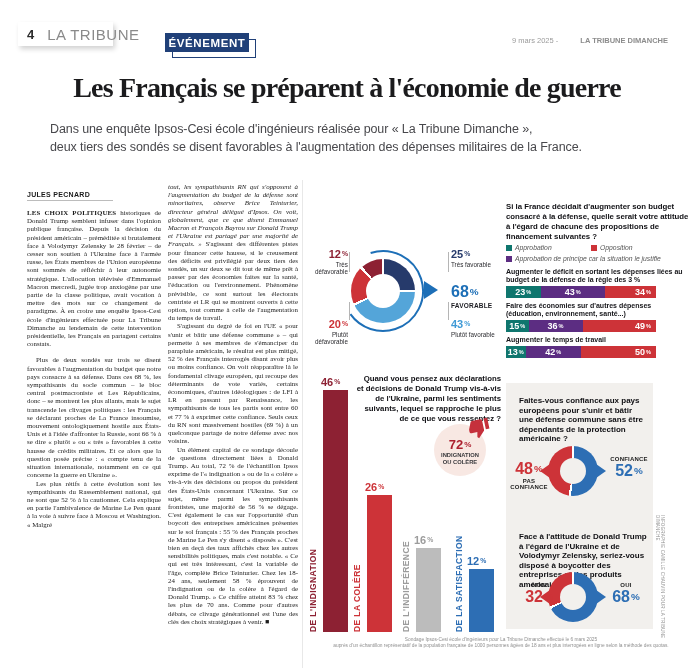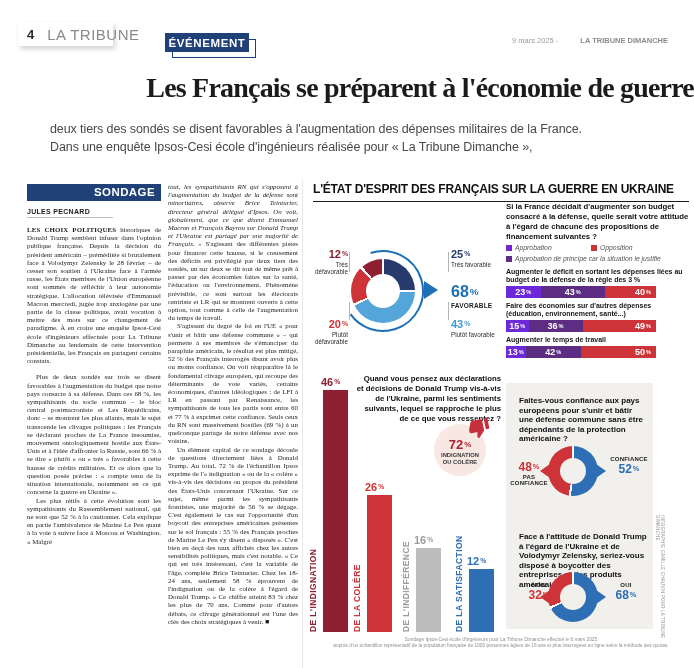--- a/index.html
+++ b/index.html
@@ -13,21 +13,21 @@
   .hdr-num{font-size:13px;font-weight:bold;color:#2b2b2b;padding:0 7px 0 9px;}
   .hdr-sep{width:1px;height:14px;background:#c9c9c9;margin-right:6px;}
   .hdr-brand{font-size:15px;color:#8a8a8a;letter-spacing:.5px;white-space:nowrap;}
   .badge-frame{position:absolute;left:172px;top:39px;width:84px;height:19px;border:1.5px solid #204078;}
   .badge{position:absolute;left:165px;top:33px;width:84px;height:19px;background:#204078;color:#fff;
          font-size:11.5px;font-weight:bold;letter-spacing:.6px;display:flex;align-items:center;justify-content:center;}
   .hdr-date{position:absolute;right:26px;top:36px;font-size:7.5px;color:#9b9b9b;}
   .hdr-date b{color:#8c8c8c;padding-left:20px;}
 
   
-  .headline{position:absolute;left:0;top:72px;width:100%;text-align:right;
+  .headline{position:absolute;left:0;top:72px;width:100%;text-align:center;
             font-family:"Liberation Serif",serif;font-size:28px;font-weight:700;letter-spacing:-.8px;color:#1b1b1d;}
   .standfirst{position:absolute;left:50px;top:120px;font-size:12.5px;line-height:18px;color:#48484c;letter-spacing:-.1px;}
 
   
   .col1{position:absolute;left:27px;top:184px;width:134px;}
   .col2{position:absolute;left:168px;top:183px;width:130px;}
   .kicker{height:17px;background:#204078;color:#fff;font-size:11.5px;font-weight:bold;letter-spacing:.4px;
           text-align:right;line-height:17px;padding-right:6px;}
   .byline{margin-top:7px;font-size:7px;font-weight:bold;letter-spacing:.3px;color:#1a1a1a;}
   .byline-rule{width:86px;height:1px;background:#bcbcbc;margin-top:2px;}
@@ -74,29 +74,29 @@
             font-size:8.5px;font-weight:800;letter-spacing:.4px;}
   .bg-maroon{background:#8d2133}.bg-red{background:#cd3338}.bg-gray{background:#bcbcbc}.bg-blue{background:#2d6eb4}
 
   
   .legend-item{position:absolute;display:flex;align-items:flex-start;gap:3px;font-size:6.8px;font-style:italic;color:#555;}
   .sq{width:6px;height:6px;margin-top:1px;flex:none;}
   .row-lab{position:absolute;font-size:7px;font-weight:bold;line-height:8.2px;color:#16161a;}
   .hbar{position:absolute;height:12px;width:150px;display:flex;}
   .hbar .seg{height:100%;color:#fff;font-size:9px;font-weight:800;line-height:12px;display:flex;align-items:center;justify-content:center;}
   .hbar .seg.right{justify-content:flex-end;padding-right:5px;}
-  .sg-b{background:#6d28d9}.sg-p{background:#5c2d82}.sg-r{background:#cd3338}
+  .sg-b{background:#0f766e}.sg-p{background:#5c2d82}.sg-r{background:#cd3338}
 
   
   .panel{position:absolute;left:203px;top:203px;width:147px;height:246px;background:#f2f0ed;}
   .arrow-l{position:absolute;width:0;height:0;border-right:10px solid #cd3338;border-top:7px solid transparent;border-bottom:7px solid transparent;}
   .arrow-r{position:absolute;width:0;height:0;border-left:10px solid #2d6eb4;border-top:7px solid transparent;border-bottom:7px solid transparent;}
   .dlab{position:absolute;text-align:center;}
   .dlab .name{font-size:6px;font-weight:bold;color:#222;letter-spacing:.2px;}
-  .dlab .val{font-size:12px;font-weight:800;}
+  .dlab .val{font-size:16px;font-weight:800;}
 
   .credit{position:absolute;left:352px;top:335px;height:125px;writing-mode:vertical-rl;
           font-size:4.5px;letter-spacing:.2px;color:#8f8f8f;}
   .source{position:absolute;left:15px;top:457px;width:366px;text-align:center;font-size:4.8px;line-height:6.2px;color:#8f8f8f;}
 </style>
 </head>
 <body>
 
 <div id="page" data-interactable="false">
 
@@ -104,45 +104,43 @@
     <span class="hdr-num" data-interactable="false">4</span>
     <span class="hdr-sep" data-interactable="false"></span>
     <span class="hdr-brand" data-interactable="false">LA TRIBUNE</span>
   </div>
   <div class="badge-frame" data-interactable="false"></div>
   <div class="badge" data-interactable="false">ÉVÉNEMENT</div>
   <div class="hdr-date" data-interactable="false"><span data-interactable="false">9 mars 2025 - </span><b data-interactable="false">LA TRIBUNE DIMANCHE</b></div>
 
   <h1 class="headline" data-interactable="false" style="margin:0;">Les Français se préparent à l'économie de guerre</h1>
   <div class="standfirst" data-interactable="false">
+    <div data-interactable="false">Dans une enquête Ipsos-Cesi école d'ingénieurs réalisée pour « La Tribune Dimanche »,</div>
     <div data-interactable="false">deux tiers des sondés se disent favorables à l'augmentation des dépenses militaires de la France.</div>
-    <div data-interactable="false">Dans une enquête Ipsos-Cesi école d'ingénieurs réalisée pour « La Tribune Dimanche »,</div>
   </div>
 
   <div class="col1" data-interactable="false">
-    <div class="kicker" data-interactable="false">SONDAGE</div>
     <div class="byline" data-interactable="false">JULES PECNARD</div>
     <div class="byline-rule" data-interactable="false"></div>
     <div class="bodytext mt" data-interactable="false">
       <p data-interactable="false"><b data-interactable="false">LES CHOIX POLITIQUES</b><span data-interactable="false"> historiques de Donald Trump semblent infuser dans l'opinion publique française. Depuis la décision du président américain – préméditée si brutalement face à Volodymyr Zelensky le 28 février – de cesser son soutien à l'Ukraine face à l'armée russe, les États membres de l'Union européenne sont sommés de réfléchir à leur autonomie stratégique. L'allocution télévisée d'Emmanuel Macron mercredi, jugée trop anxiogène par une partie de la classe politique, avait vocation à mettre des mots sur ce changement de paradigme. À en croire une enquête Ipsos-Cesi école d'ingénieurs effectuée pour La Tribune Dimanche au lendemain de cette intervention présidentielle, les Français en partagent certains constats.</span></p>
     </div>
     <div class="bodytext mt" data-interactable="false">
       <p class="indent" data-interactable="false">Plus de deux sondés sur trois se disent favorables à l'augmentation du budget que notre pays consacre à sa défense. Dans ces 68 %, les sympathisants du socle commun – le bloc central postmacroniste et Les Républicains, donc – se montrent les plus allants, mais le sujet transcende les clivages politiques : les Français se déclarant proches de La France insoumise, mouvement ontologiquement hostile aux États-Unis et à l'idée d'affronter la Russie, sont 66 % à se dire « plutôt » ou « très » favorables à cette hausse de crédits militaires. Et ce alors que la question posée précise : « compte tenu de la situation internationale, notamment en ce qui concerne la guerre en Ukraine ».</p>
       <p class="indent" data-interactable="false">Les plus rétifs à cette évolution sont les sympathisants du Rassemblement national, qui ne sont que 52 % à la cautionner. Cela explique en partie l'ambivalence de Marine Le Pen quant à la voie à suivre face à Moscou et Washington. « Malgré</p>
     </div>
   </div>
 
   <div class="col2 bodytext" data-interactable="false">
     <p data-interactable="false"><i data-interactable="false">tout, les sympathisants RN qui s'opposent à l'augmentation du budget de la défense sont minoritaires, observe Brice Teinturier, directeur général délégué d'Ipsos. On voit, globalement, que ce que disent Emmanuel Macron et François Bayrou sur Donald Trump et l'Ukraine est partagé par une majorité de Français. »</i><span data-interactable="false"> S'agissant des différentes pistes pour financer cette hausse, si le creusement des déficits est privilégié par deux tiers des sondés, un sur deux se dit tout de même prêt à passer par des économies faites sur la santé, l'éducation ou l'environnement. Phénomène prévisible, ce sont surtout les électorats centriste et LR qui se montrent ouverts à cette option, tout comme à celle de l'augmentation du temps de travail.</span></p>
     <p class="indent" data-interactable="false">S'agissant du degré de foi en l'UE « pour s'unir et bâtir une défense commune » – qui permette à ses membres de s'émanciper du parapluie américain, le résultat est plus mitigé, 52 % des Français interrogés disant avoir plus ou moins confiance. On voit réapparaître là le fondamental clivage européen, qui recoupe des déterminants de vote variés, certains économiques, d'autres idéologiques : de LFI à LR en passant par Renaissance, les sympathisants de tous les partis sont entre 60 et 77 % à exprimer cette confiance. Seuls ceux du RN sont massivement hostiles (69 %) à un quelconque partage de notre défense avec nos voisins.</p>
     <p class="indent" data-interactable="false">Un élément capital de ce sondage découle de questions directement liées à Donald Trump. Au total, 72 % de l'échantillon Ipsos exprime de l'« indignation » ou de la « colère » vis-à-vis des décisions ou propos du président des États-Unis concernant l'Ukraine. Sur ce sujet, même parmi les sympathisants frontistes, une majorité de 56 % se dégage. C'est également le cas sur l'opportunité d'un boycott des entreprises américaines présentes sur le sol français : 55 % des Français proches de Marine Le Pen s'y disent « disposés ». C'est bien en deçà des taux affichés chez les autres sensibilités politiques, mais c'est notable. « Ce qui est très intéressant, c'est la variable de l'âge, complète Brice Teinturier. Chez les 18-24 ans, seulement 58 % éprouvent de l'indignation ou de la colère à l'égard de Donald Trump. » Ce chiffre atteint 83 % chez les plus de 70 ans. Comme pour d'autres débats, ce clivage générationnel est l'une des clés des choix stratégiques à venir. ■</p>
   </div>
 
   <div id="infographic" data-interactable="false">
-    <div class="ig-title" data-interactable="false">L'ÉTAT D'ESPRIT DES FRANÇAIS SUR LA GUERRE EN UKRAINE</div>
 
     <svg class="arc-svg" width="92" height="92" data-interactable="false">
       <circle cx="46" cy="46" r="40" fill="none" stroke="#1d6fb7" stroke-width="2" stroke-dasharray="176 76" transform="rotate(-108 46 46)"></circle>
     </svg>
     <div class="donut" style="left: 48px; top: 79px; width: 64px; height: 64px; background: conic-gradient(rgb(255, 255, 255) 0deg, rgb(255, 255, 255) 2.5deg, rgb(38, 58, 107) 2.5deg, rgb(38, 58, 107) 87.5deg, rgb(255, 255, 255) 87.5deg, rgb(255, 255, 255) 90deg, rgb(255, 255, 255) 90deg, rgb(255, 255, 255) 92.5deg, rgb(84, 165, 217) 92.5deg, rgb(84, 165, 217) 242.3deg, rgb(255, 255, 255) 242.3deg, rgb(255, 255, 255) 244.8deg, rgb(255, 255, 255) 244.8deg, rgb(255, 255, 255) 247.3deg, rgb(205, 51, 56) 247.3deg, rgb(205, 51, 56) 314.3deg, rgb(255, 255, 255) 314.3deg, rgb(255, 255, 255) 316.8deg, rgb(255, 255, 255) 316.8deg, rgb(255, 255, 255) 319.3deg, rgb(141, 33, 51) 319.3deg, rgb(141, 33, 51) 357.5deg, rgb(255, 255, 255) 357.5deg, rgb(255, 255, 255) 360deg);" data-interactable="false">
       <div class="hole" data-interactable="false"></div>
     </div>
     <div class="arrow-r-big" data-interactable="false"></div>
     <div class="co" style="left:0;top:68px;width:45px;text-align:right;" data-interactable="false">
       <div class="val v-maroon"><span data-interactable="false">12</span><span class="pct" data-interactable="false">%</span></div>
@@ -212,21 +210,21 @@
     <div class="hbar" style="left:203px;top:106px;" data-interactable="false">
       <div class="seg sg-b" data-interactable="false" style="width: 23%;">
           <span>23</span>
           <span class="pct">%</span>
         </div>
       <div class="seg sg-p" data-interactable="false" style="width: 43%;">
           <span>43</span>
           <span class="pct">%</span>
         </div>
       <div class="seg sg-r right" data-interactable="false" style="width: 34%;">
-          <span>40</span>
+          <span>34</span>
           <span class="pct">%</span>
         </div>
     </div>
 
     <div class="row-lab" style="left:203px;top:122px;width:178px;" data-interactable="false">Faire des économies sur d'autres dépenses (éducation, environnement, santé...)</div>
     <div class="hbar" style="left:203px;top:140px;" data-interactable="false">
       <div class="seg sg-b" data-interactable="false" style="width: 15%;">
           <span>15</span>
           <span class="pct">%</span>
         </div>

